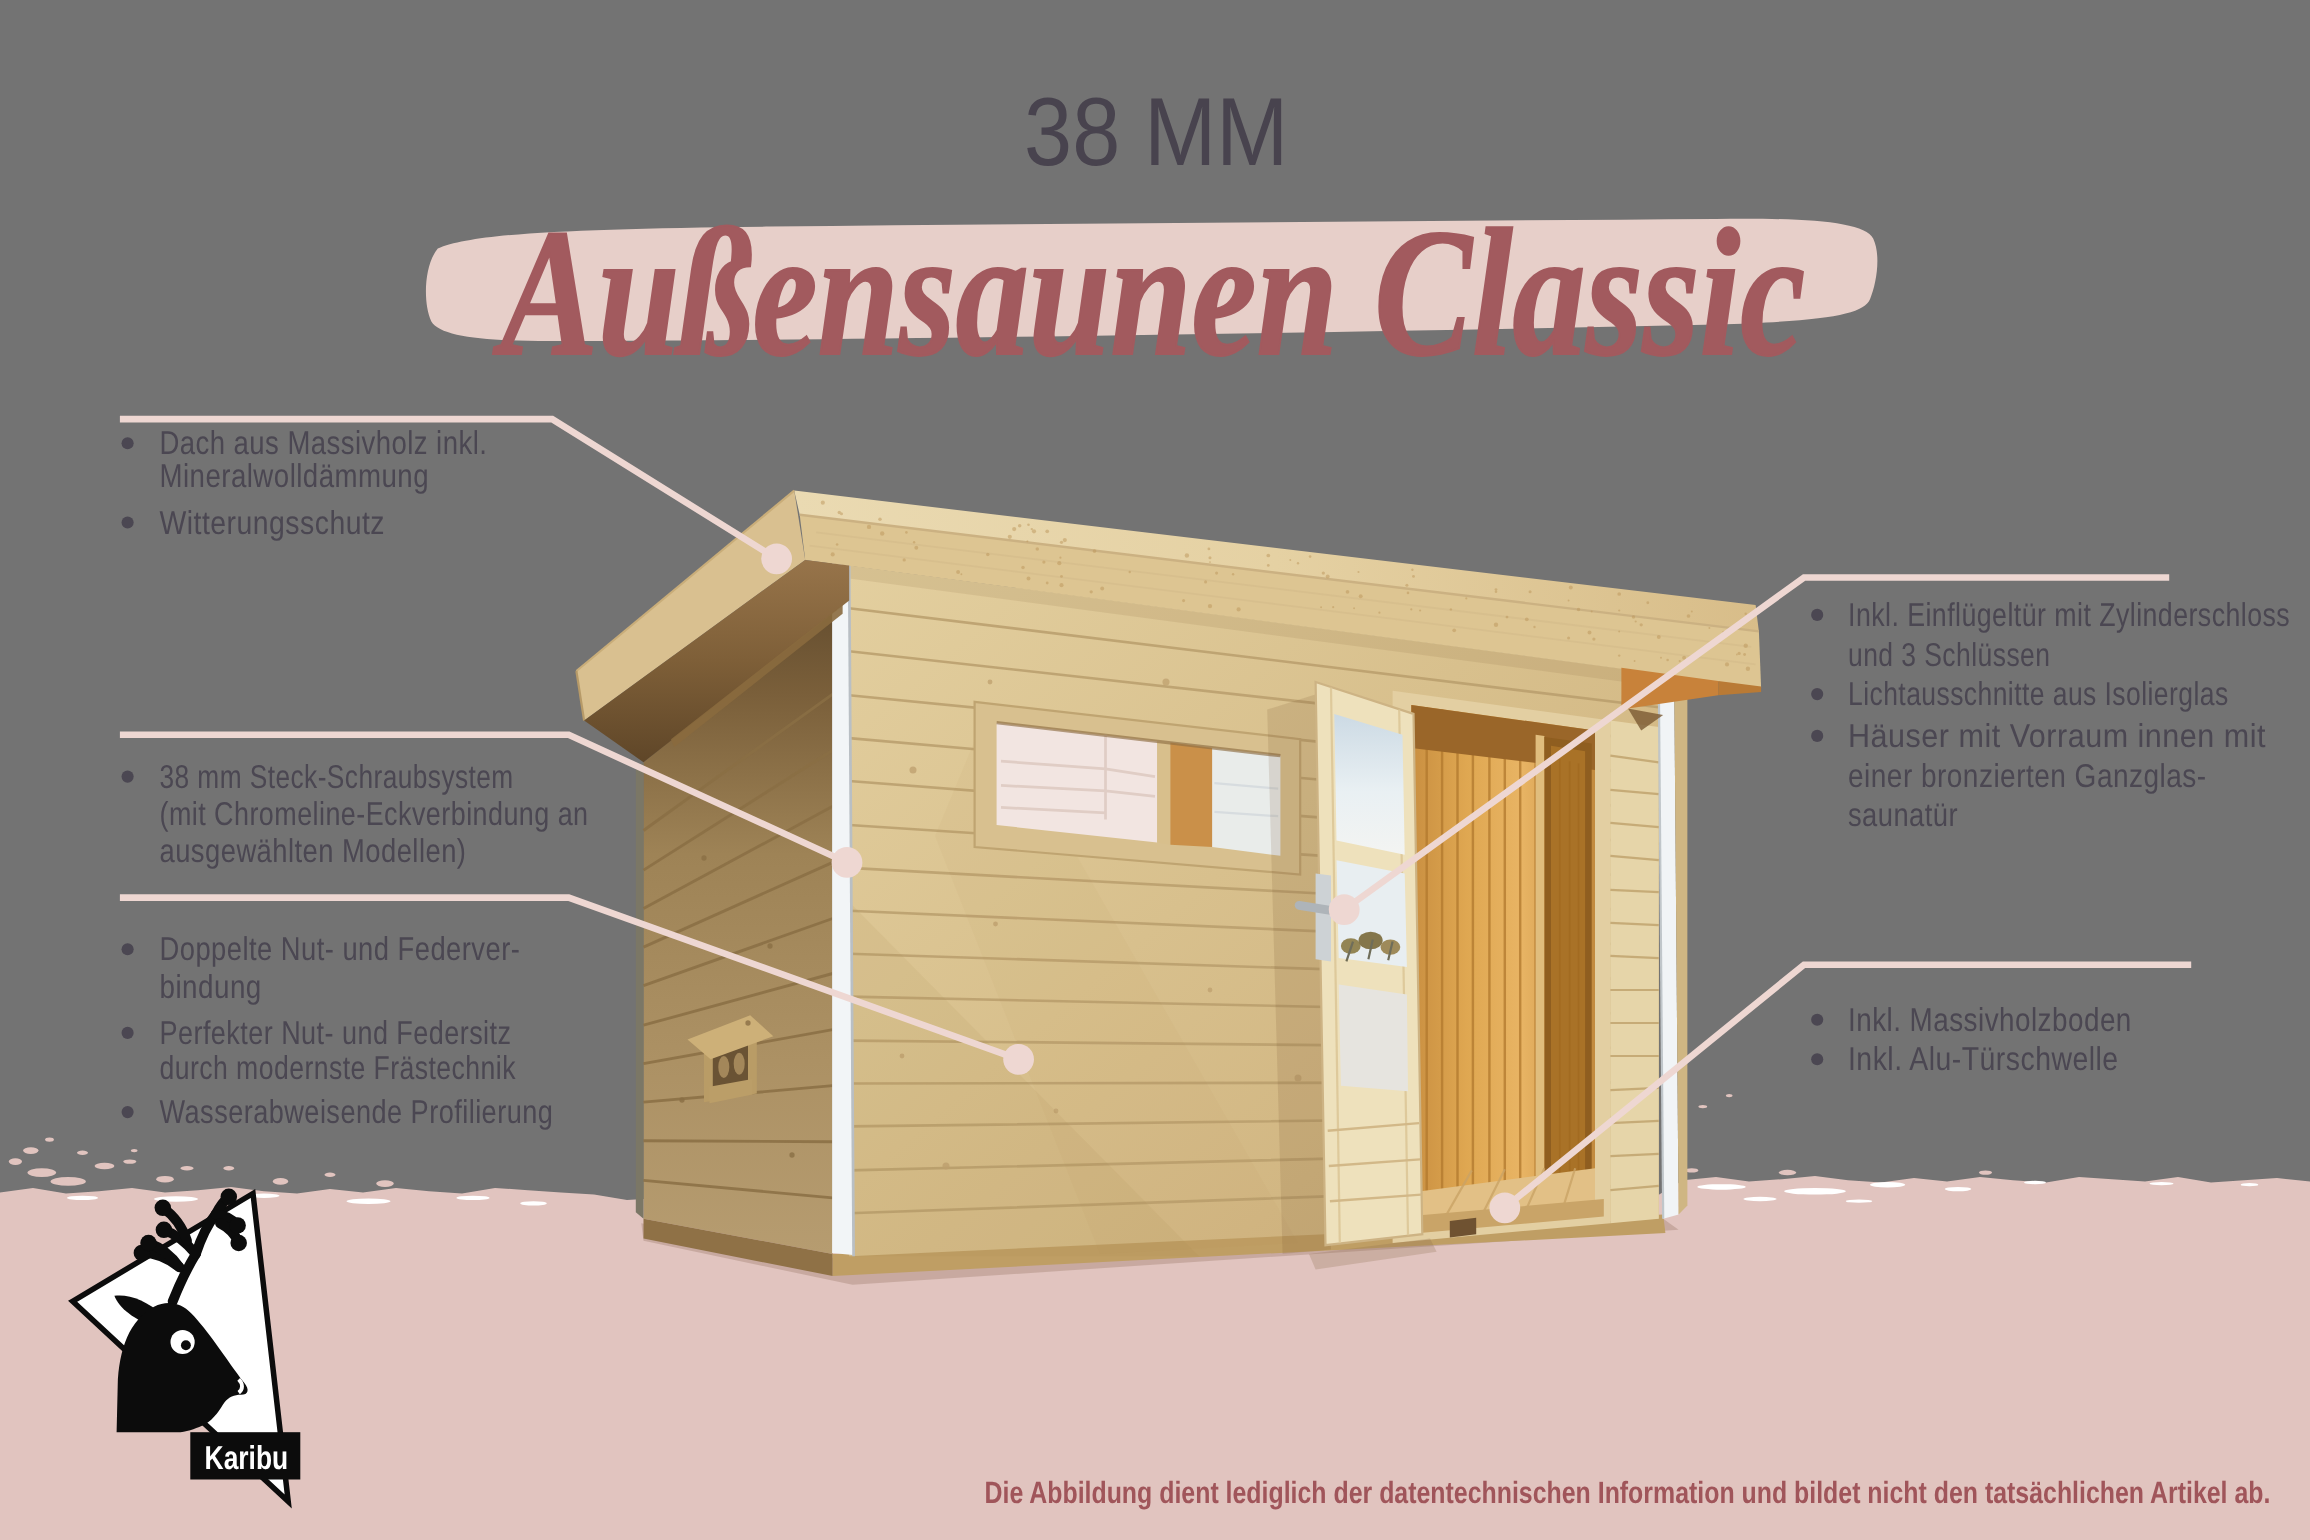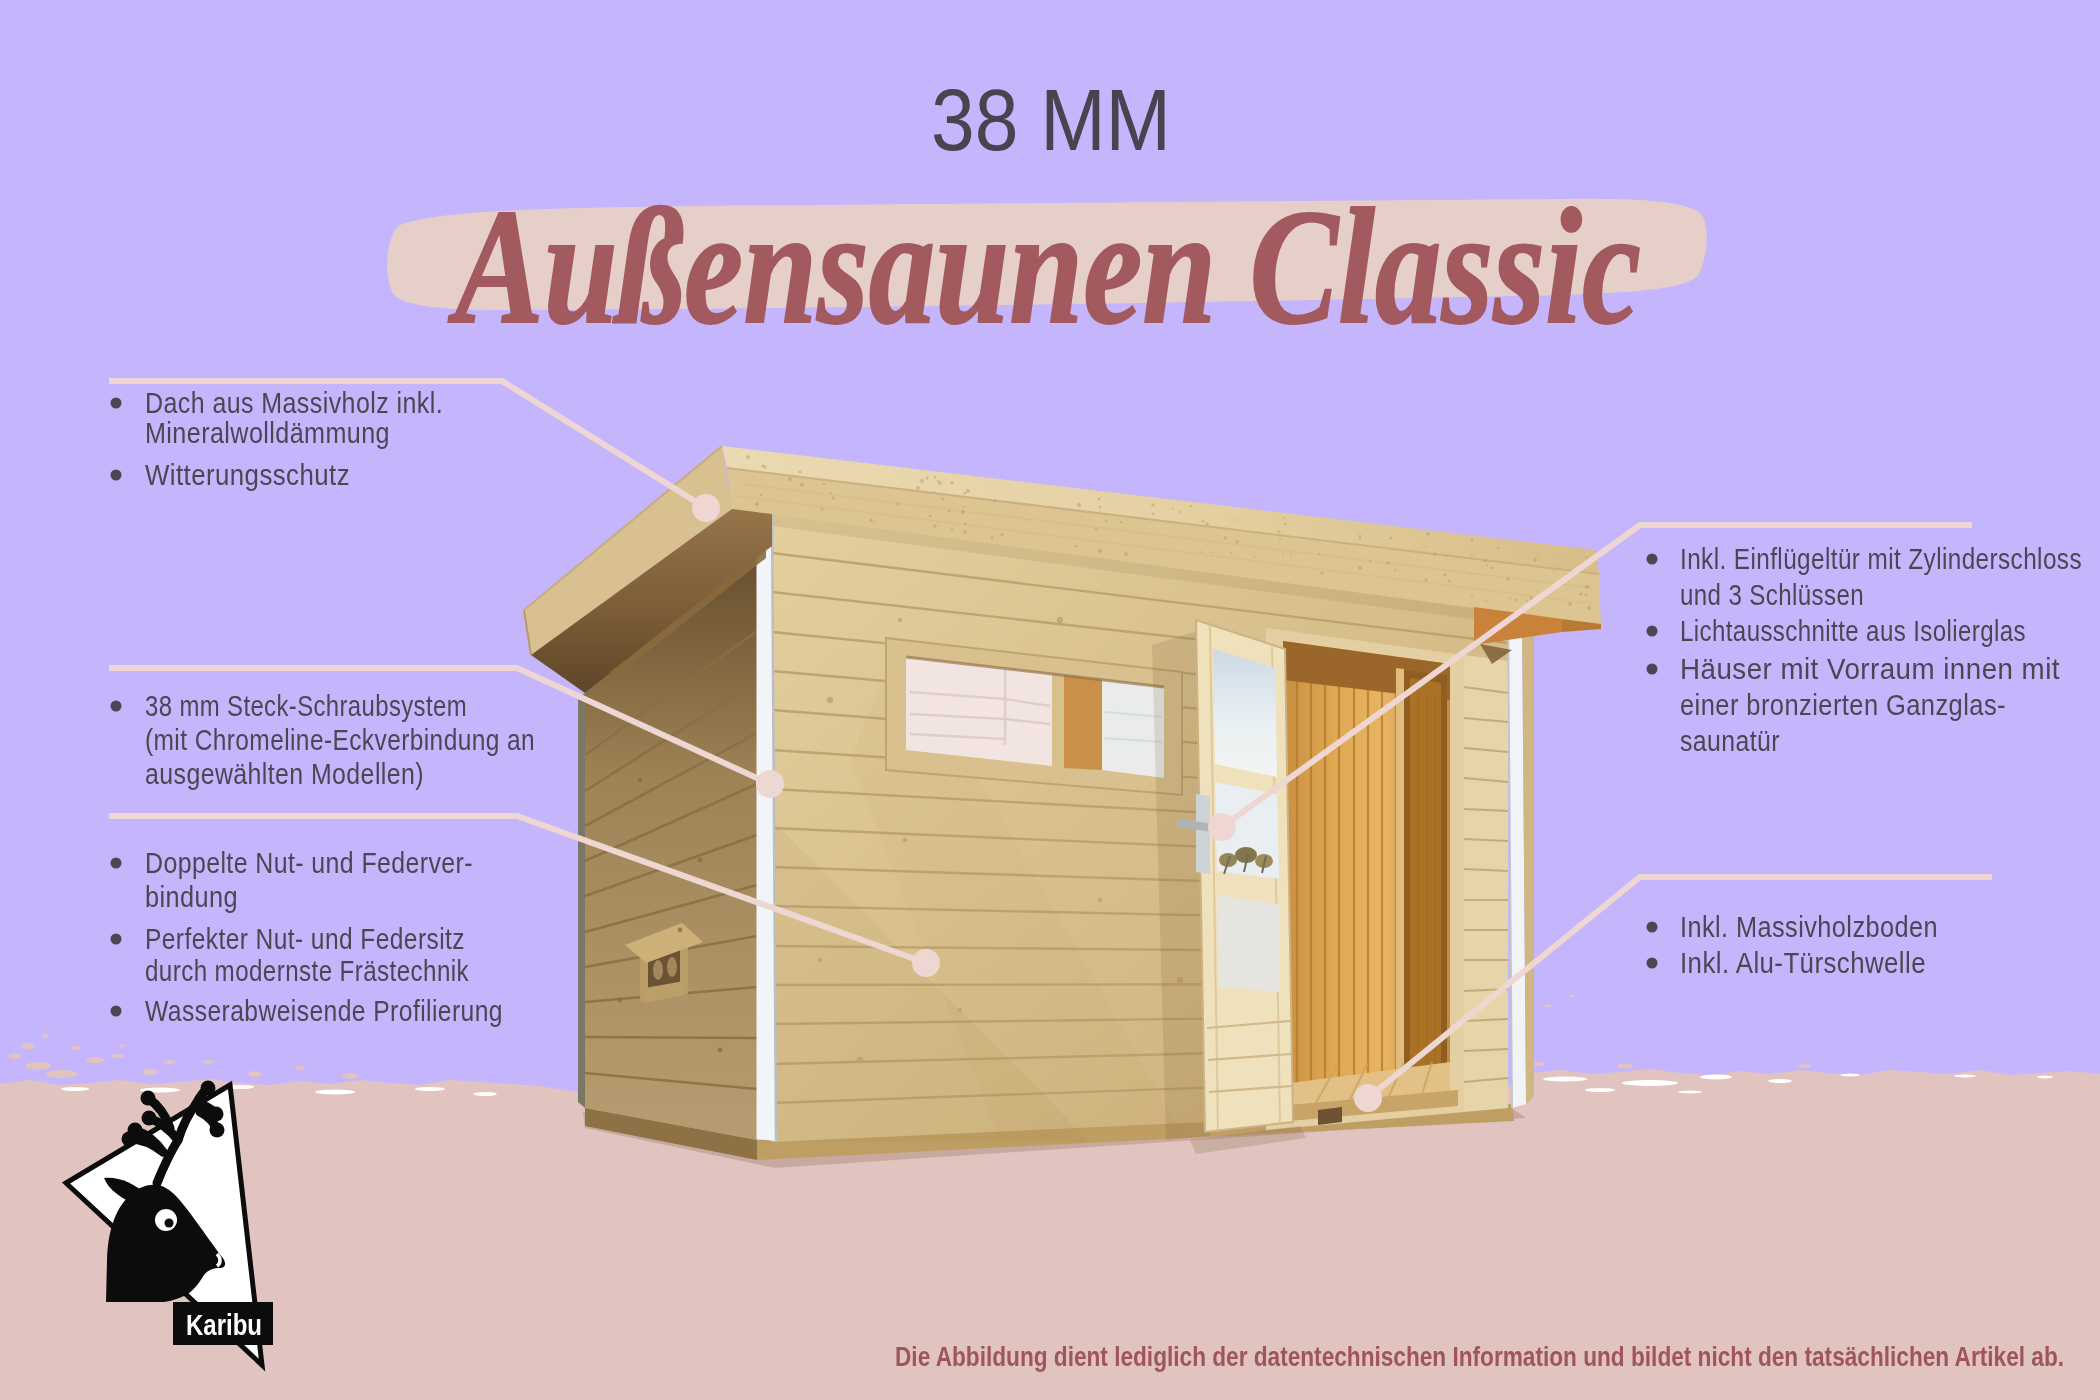--- a/index.html
+++ b/index.html
@@ -1,15 +1,15 @@
 <!DOCTYPE html>
 <html><head><meta charset="utf-8"><title>Aussensaunen Classic</title>
 <style>
 html,body{margin:0;padding:0;background:#ffffff;}
-.page{position:relative;width:2100px;height:1400px;overflow:hidden;background:#c4b5fd;font-family:"Liberation Sans",sans-serif;}
+.page{position:relative;width:2100px;height:1400px;overflow:hidden;background:#737373;font-family:"Liberation Sans",sans-serif;}
 </style></head><body>
 <div class="page">
 <svg width="2100" height="1400" viewBox="0 0 2100 1400">
 <defs>
 <linearGradient id="leftwall" x1="0" y1="0" x2="0" y2="1">
  <stop offset="0" stop-color="#664f30"></stop>
  <stop offset="0.13" stop-color="#7a5f3a"></stop>
  <stop offset="0.38" stop-color="#9e8356"></stop>
  <stop offset="0.7" stop-color="#ac9164"></stop>
  <stop offset="1" stop-color="#b69c70"></stop>

